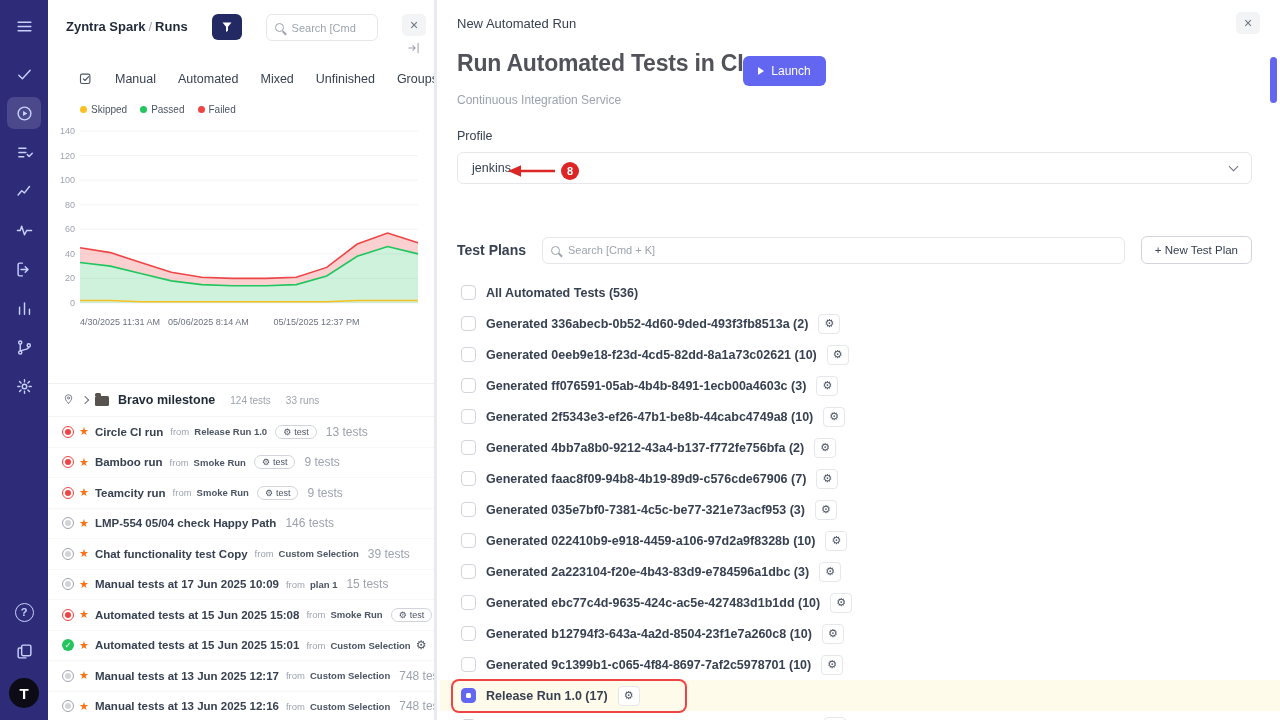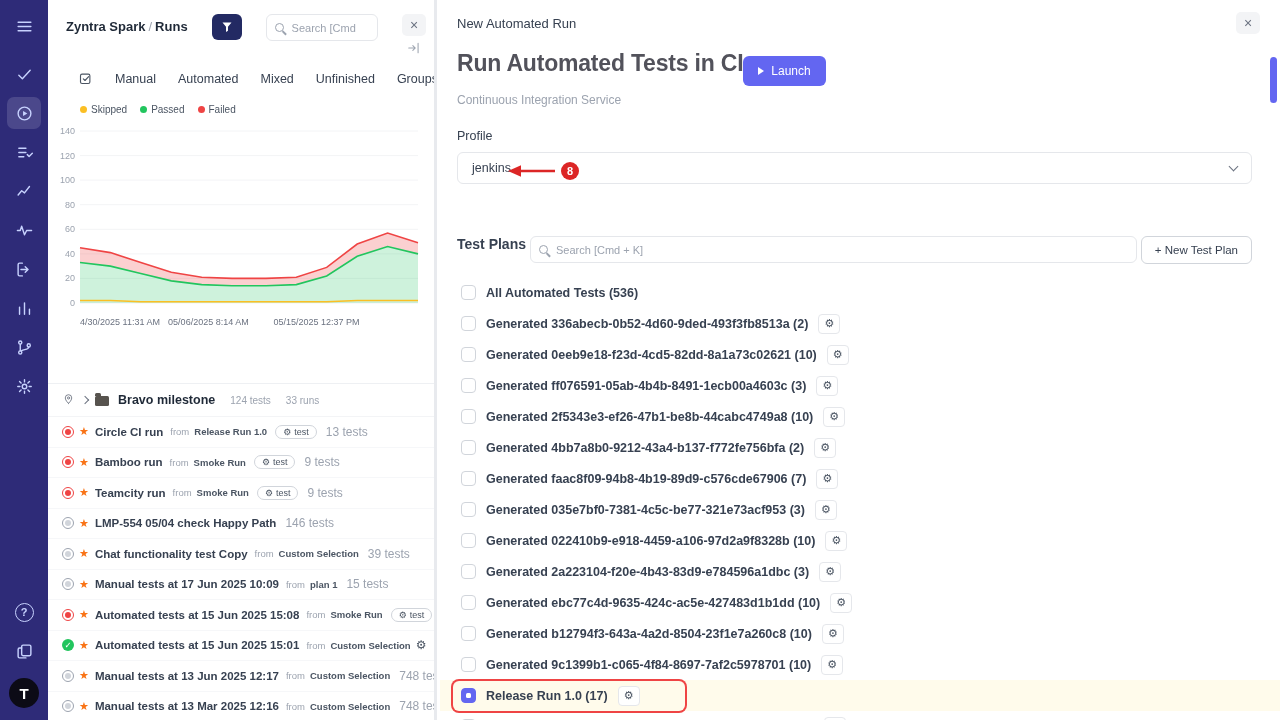--- a/index.html
+++ b/index.html
@@ -77,21 +77,21 @@
   .page-title{font-size:23px;color:#52525b;font-weight:bold;letter-spacing:-0.2px}
   .launch-btn{background:#6366f1;color:#fff;border:none;border-radius:6px;height:30px;padding:0 15px;font-size:12px;display:flex;align-items:center;gap:7px;cursor:pointer;font-family:inherit;margin-top:6px}
   .play-tri{width:0;height:0;border-left:6px solid #fff;border-top:4px solid transparent;border-bottom:4px solid transparent}
   .subtitle{font-size:12px;color:#9ca3af;margin-top:7px}
   .profile-label{margin-top:22px;font-size:12.5px;color:#374151}
   .profile-select{margin-top:9px;height:32px;border:1px solid #e5e7eb;border-radius:6px;display:flex;align-items:center;justify-content:space-between;padding:0 14px;font-size:12.5px;color:#374151;cursor:pointer}
   .chev-down{width:7px;height:7px;border-right:1.6px solid #6b7280;border-bottom:1.6px solid #6b7280;transform:rotate(45deg);margin-top:-4px}
   .annotation{position:absolute;left:66px;top:128px;display:flex;align-items:center;gap:5px;z-index:6;pointer-events:none}
   .ann-badge{width:18px;height:18px;border-radius:50%;background:#dc2626;color:#fff;font-size:11px;font-weight:bold;display:flex;align-items:center;justify-content:center}
 
-  .tp-row{display:flex;margin-top:52px;gap:4px}
+  .tp-row{display:flex;align-items:center;margin-top:52px;gap:16px}
   .tp-heading{font-size:14px;font-weight:bold;color:#374151}
   .tp-search{width:150px;position:relative}
   .new-plan-btn{margin-left:auto;border:1px solid #d1d5db;background:#fff;border-radius:6px;height:28px;padding:0 13px;font-size:11.5px;color:#374151;cursor:pointer;font-family:inherit;white-space:nowrap}
 
   .plan-list{margin-top:13px}
   .plan-row{height:31px;display:flex;align-items:center;padding:0 8px 0 4px}
   .plan-row.highlight{background:#fffbeb;margin:0 -28px 0 -17px;padding:0 28px 0 21px}
   .row-inner{display:inline-flex;align-items:center;gap:10px}
   .row-inner.red-box{box-shadow:0 0 0 2px #ef4444;border-radius:6px;padding:5px 45px 5px 8px;margin-left:-8px}
   .checkbox{width:15px;height:15px;border:1.5px solid #d1d5db;border-radius:4px;background:#fff;flex:none;cursor:pointer;position:relative}
@@ -374,21 +374,21 @@
     <span class="run-from">from</span>
     <span class="run-plan">Custom Selection</span>
 
     <span class="run-count">748 tests</span>
 
   </div>
 
   <div class="run-row">
     <span class="status-icon st-neutral"></span>
     <span class="burst-icon">★</span>
-    <span class="run-title">Manual tests at 13 Mar 2025 12:16</span>
+    <span class="run-title">Manual tests at 13 Jun 2025 12:16</span>
     <span class="run-from">from</span>
     <span class="run-plan">Custom Selection</span>
 
     <span class="run-count">748 tests</span>
 
   </div>
 </div>
   </section>
 
   <section class="main">

